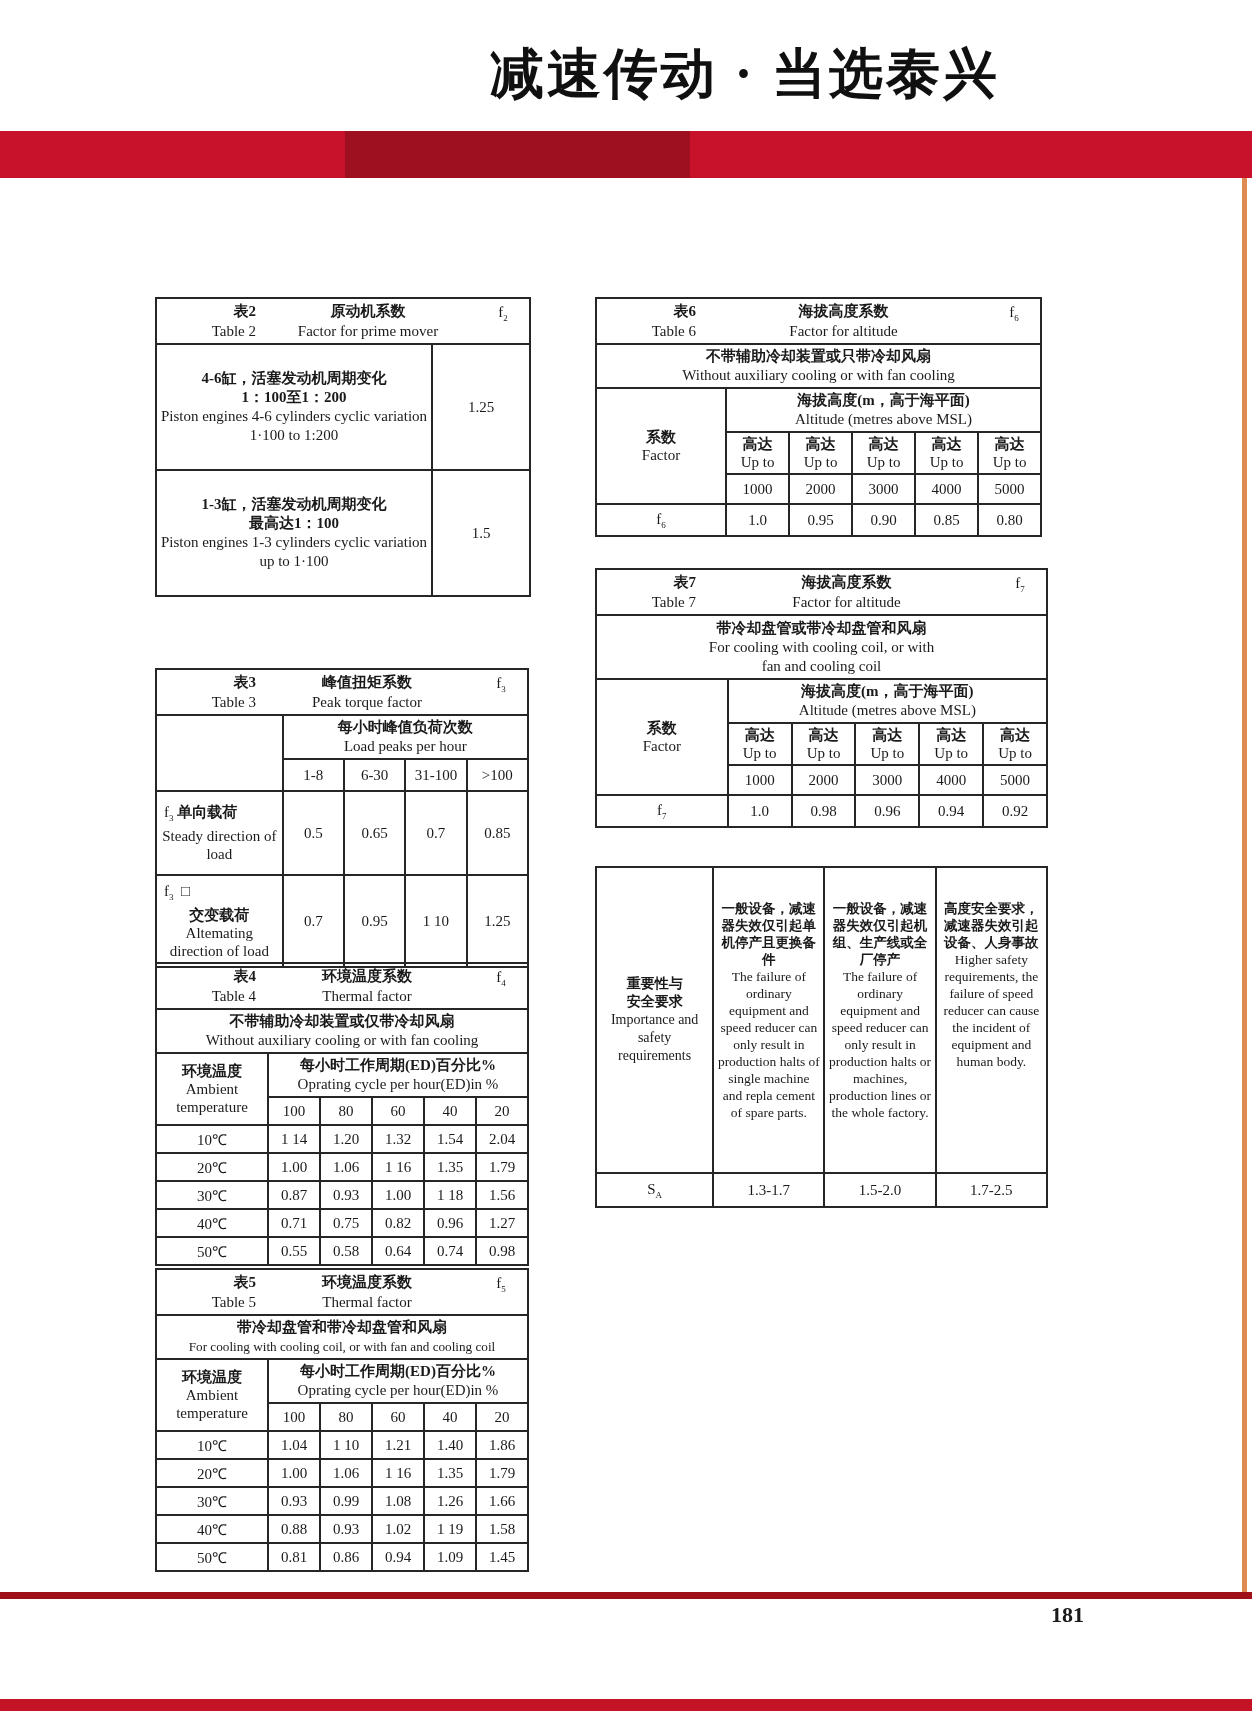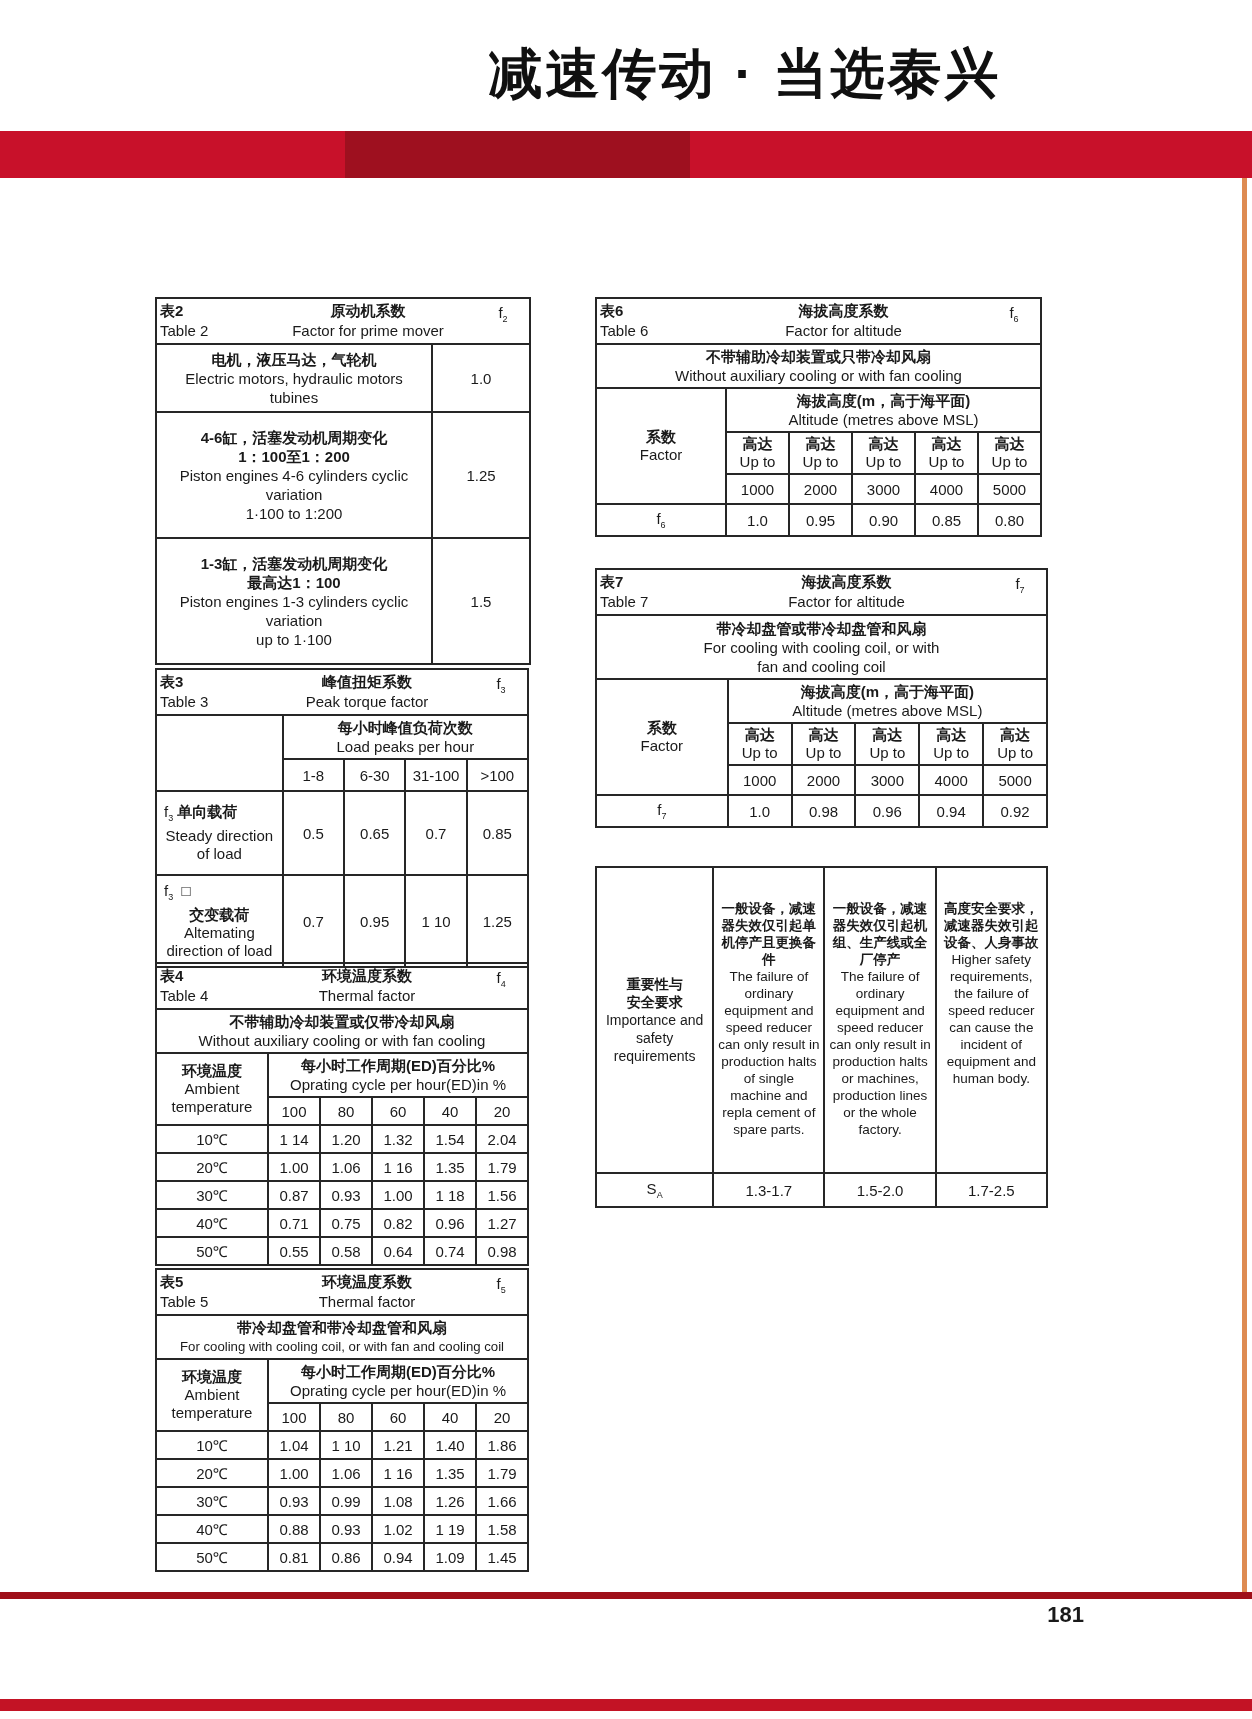--- a/index.html
+++ b/index.html
@@ -1,19 +1,19 @@
 <!DOCTYPE html>
 <html><head>
 <meta charset="utf-8">
 <style>
   html,body { margin:0; padding:0; background:#e9e9e9; }
   .page {
     position:relative; width:1252px; height:1719px; margin:0 auto;
     background:#ffffff; overflow:hidden;
-    font-family:Liberation Sans, sans-serif; color:#1a1a1a;
+    font-family:Liberation Serif, serif; color:#1a1a1a;
   }
   sub { font-size:0.60em; }
 
   .main-title {
     position:absolute; top:38px; left:430px; width:630px;
     text-align:center; font-size:54px; font-weight:700; letter-spacing:3px; color:#101010;
     white-space:nowrap;
   }
   .red-band { position:absolute; top:131px; left:0; width:1252px; height:47px; }
   .red-band-dark { position:absolute; top:0; left:345px; width:345px; height:47px; }
@@ -31,21 +31,21 @@
   #t7w  { left:595px; top:568px;  width:453px; }
   #t15w { left:595px; top:866px;  width:453px; }
 
   table.tbl { border-collapse:collapse; width:100%; table-layout:fixed; }
   table.tbl td { border:2px solid #262626; text-align:center; vertical-align:middle; padding:2px 3px; font-size:15px; }
   .cn { font-weight:700; }
   .ln { line-height:19px; }
 
   td.hdr { padding:3px 4px; }
   .hdr-flex { display:flex; align-items:flex-start; }
-  .hdr-tag { width:96px; text-align:left; line-height:20px; }
+  .hdr-tag { width:96px; text-align:right; line-height:20px; }
   .hdr-ttl { flex:1; text-align:center; line-height:20px; }
   .hdr-sym { width:46px; padding-top:3px; font-size:15px; }
 
   td.desc { text-align:left; padding:6px 6px 6px 9px; }
   td.note { line-height:19px; padding:4px 2px; }
   td.note .en1line { font-size:13.2px; white-space:nowrap; }
   td.group { line-height:19px;border-radius:15px; }
   td.numcell { font-size:15px; }
   td.rowlab { line-height:18px; }
 
@@ -86,27 +86,20 @@
                 </div>
             <div class="hdr-ttl">
                   <div class="cn">原动机系数</div>
                   <div>Factor for prime mover</div>
                 </div>
             <div class="hdr-sym"><span>f</span><sub>2</sub></div>
           </div>
         </td>
       </tr>
       <tr>
-        <td class="desc" style="height:62px">
-          <div class="ln cn">电机，液压马达，气轮机</div>
-          <div class="ln">Electric motors, hydraulic motors tubines</div>
-        </td>
-        <td>1.0</td>
-      </tr>
-      <tr>
         <td class="desc" style="height:120px">
           <div class="ln cn">4-6缸，活塞发动机周期变化</div>
           <div class="ln cn">1：100至1：200</div>
           <div class="ln">Piston engines 4-6 cylinders cyclic variation</div>
           <div class="ln">1·100 to 1:200</div>
         </td>
         <td>1.25</td>
       </tr>
       <tr>
         <td class="desc" style="height:120px">

